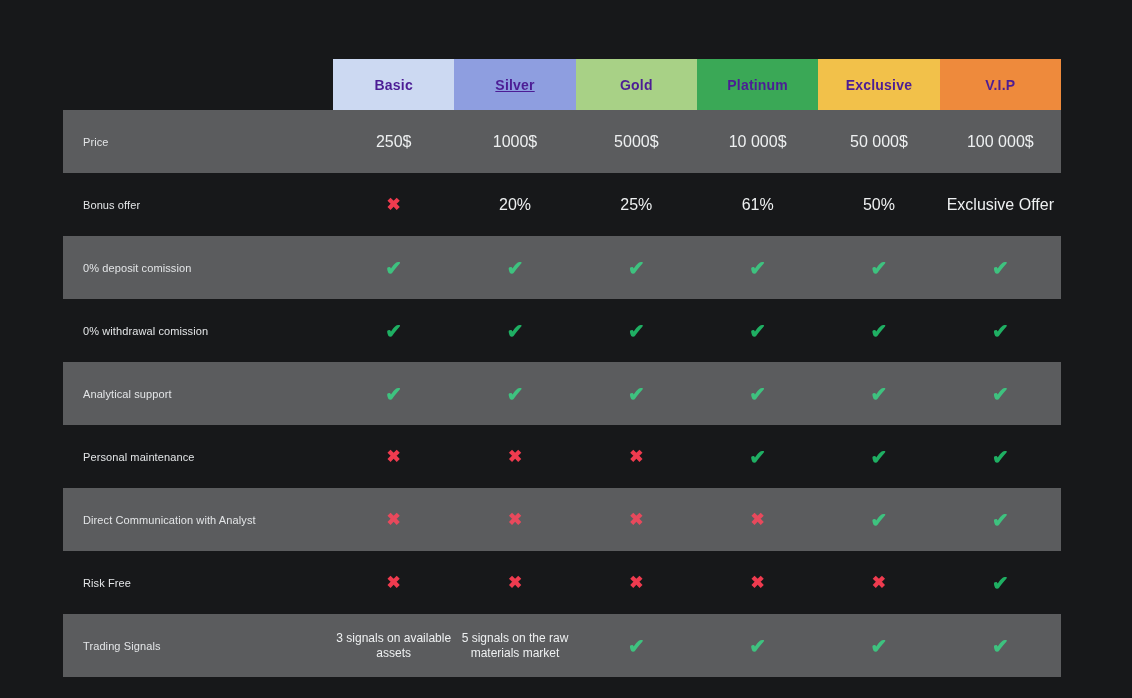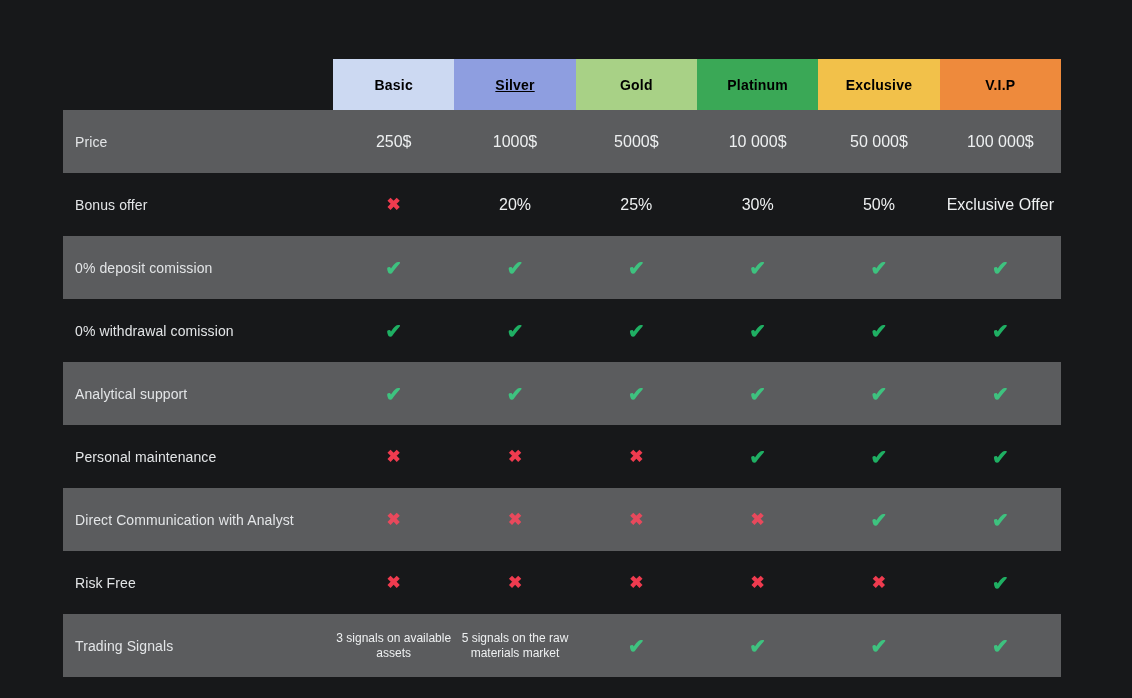--- a/index.html
+++ b/index.html
@@ -17,40 +17,40 @@
     width:998px;
     table-layout:fixed;
   }
   table.pricing col.feature{width:270px;}
   table.pricing col.plan{width:121.3px;}
 
   thead th{
     height:51px;
     font-size:14px;
     font-weight:bold;
-    color:#000000;
+    color:#4c1d95;
     text-align:center;
     vertical-align:middle;
     letter-spacing:.2px;
     padding:0;
   }
   thead th.blank{background:transparent;}
 
   tbody td{
     height:63px;
     vertical-align:middle;
     padding:0;
     text-align:center;
     font-size:13px;
     color:#e6e8ea;
   }
   tbody td.feature{
     text-align:left;
-    padding-left:12px;
-    font-size:14px;
+    padding-left:20px;
+    font-size:11px;
     color:#e3e5e7;
     letter-spacing:.1px;
   }
   tbody tr.odd td{background:#5b5c5e;}
   tbody tr.even td{background:transparent;}
 
   
   tbody tr.odd{position:relative;}
 
   .val{font-size:16px;color:#eef0f1;}
@@ -103,21 +103,21 @@
           <td><span class="val">5000$</span></td>
           <td><span class="val">10 000$</span></td>
           <td><span class="val">50 000$</span></td>
           <td><span class="val">100 000$</span></td>
         </tr>
         <tr class="even">
           <td class="feature">Bonus offer</td>
           <td><span class="ic cross">✖</span></td>
           <td><span class="val">20%</span></td>
           <td><span class="val">25%</span></td>
-          <td><span class="val">30%</span></td>
+          <td><span class="val">61%</span></td>
           <td><span class="val">50%</span></td>
           <td><span class="val">Exclusive Offer</span></td>
         </tr>
         <tr class="odd">
           <td class="feature">0% deposit comission</td>
           <td><span class="ic check">✔</span></td>
           <td><span class="ic check">✔</span></td>
           <td><span class="ic check">✔</span></td>
           <td><span class="ic check">✔</span></td>
           <td><span class="ic check">✔</span></td>

